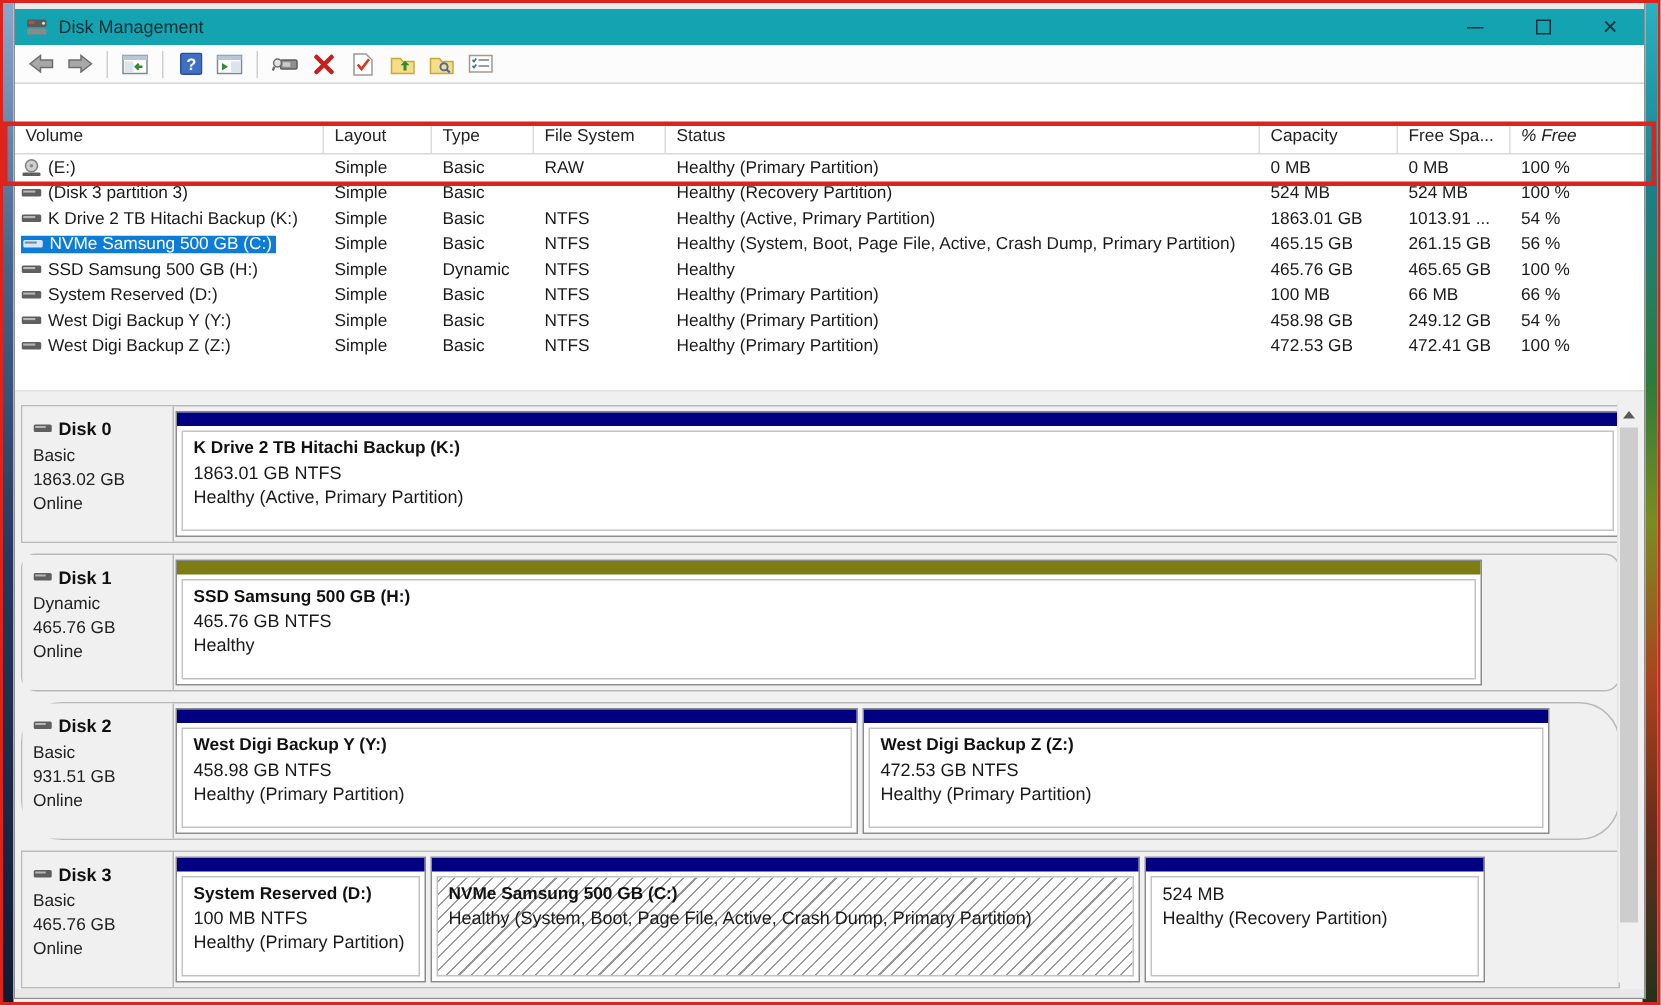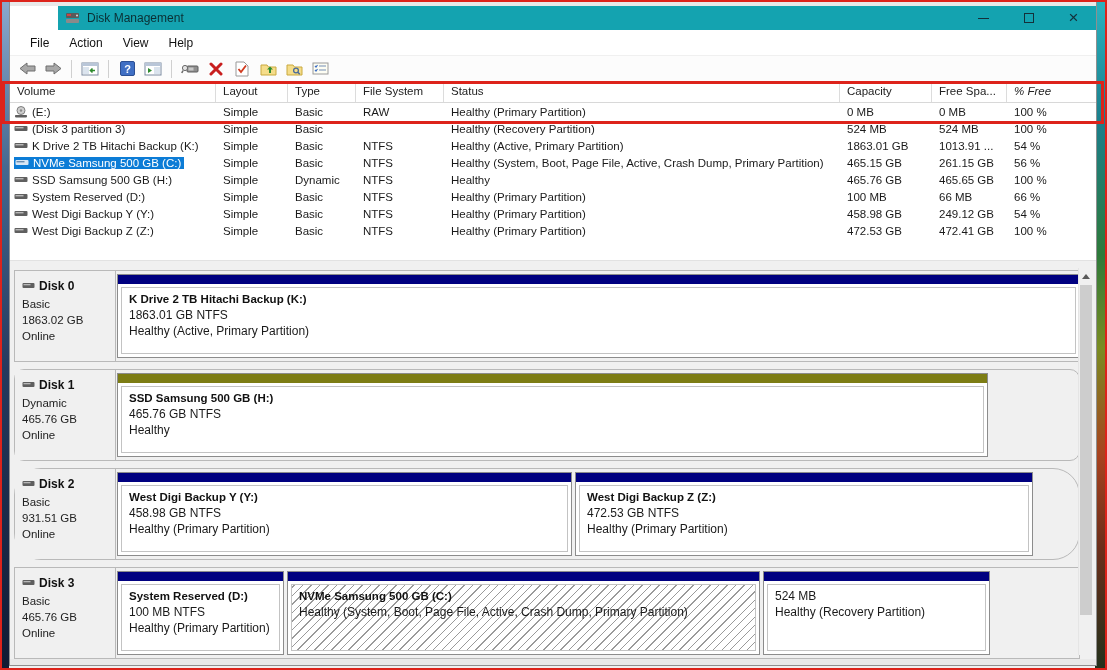--- a/index.html
+++ b/index.html
@@ -12,21 +12,21 @@
   .wall-left { position:absolute; left:2px; top:2px; bottom:2px; width:7px;
     background:linear-gradient(180deg,#8aa8cc 0%,#45688f 25%,#253a5e 55%,#101a33 100%); }
   .wall-right { position:absolute; right:2px; top:2px; bottom:2px; width:10px;
     background:linear-gradient(180deg,#29b2c0 0%,#1b7f8c 18%,#2e7a3a 38%,#7a8c22 52%,#a8431f 68%,#6b2e1a 82%,#23311c 100%); }
 
   .window { position:absolute; left:9px; top:2px; width:1088px; bottom:4px;
     background:#ffffff; border:1px solid #8f8f8f; border-top:none; }
 
   
   .titlebar-topstrip { height:4px; background:#e9e9e9; }
-  .titlebar { height:24px; background:#14a3b0; display:flex; align-items:center; padding-left:7px;margin-left:48px; }
+  .titlebar { height:24px; background:#14a3b0; display:flex; align-items:center; padding-left:7px; }
   .titlebar .apptitle { font-size:12px; color:#0b2e33; margin-left:6px; }
   .caption-buttons { margin-left:auto; display:flex; height:100%; }
   .cap-btn { width:45px; display:flex; align-items:center; justify-content:center;
     color:#14303a; font-size:14px; }
   .cap-btn .minus { display:block; width:11px; border-top:1.5px solid #14303a; }
   .cap-btn .boxg { display:block; width:10px; height:10px; border:1.4px solid #14303a; }
   .cap-btn.close { font-size:17px; font-weight:400; }
 
   
   .menubar { height:26px; background:#fff; display:flex; align-items:center; font-size:12px; color:#111; padding-left:10px; border-bottom:1px solid #f0f0f0;}
@@ -103,26 +103,20 @@
         <div class="cap-btn">
             <span class="minus"></span>
           </div>
         <div class="cap-btn">
             <span class="boxg"></span>
           </div>
         <div class="cap-btn close">×</div>
       </div>
     </div>
 
-    <div class="menubar">
-      <span class="menu-item">File</span>
-      <span class="menu-item">Action</span>
-      <span class="menu-item">View</span>
-      <span class="menu-item">Help</span>
-    </div>
 
     <div class="toolbar">
       <span class="tb-btn">
         <svg width="17" height="13" viewBox="0 0 17 13">
             <path d="M1 6.5 L8 1 V4 H16 V9 H8 V12 Z" fill="#a8a8a8" stroke="#6e6e6e" stroke-width="1"></path>
           </svg>
       </span>
       <span class="tb-btn">
         <svg width="17" height="13" viewBox="0 0 17 13">
             <path d="M16 6.5 L9 1 V4 H1 V9 H9 V12 Z" fill="#a8a8a8" stroke="#6e6e6e" stroke-width="1"></path>

